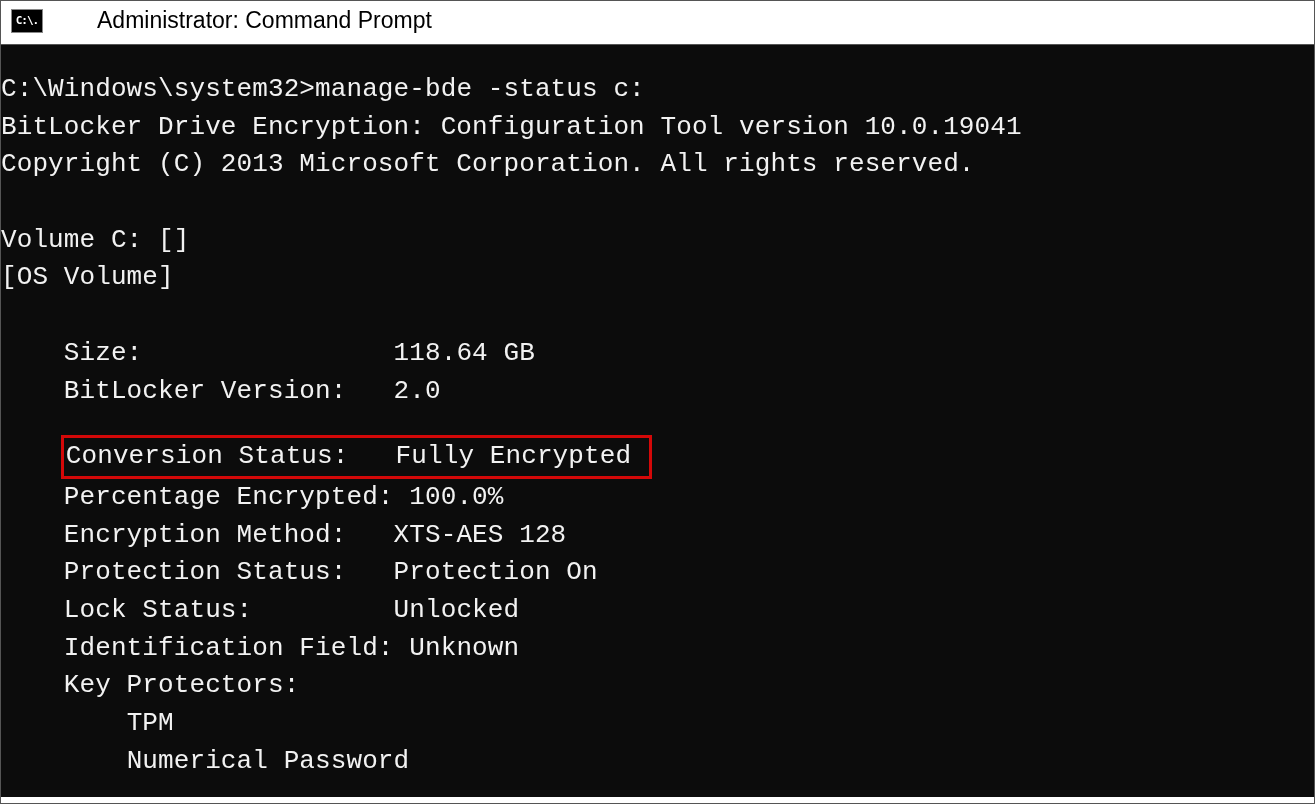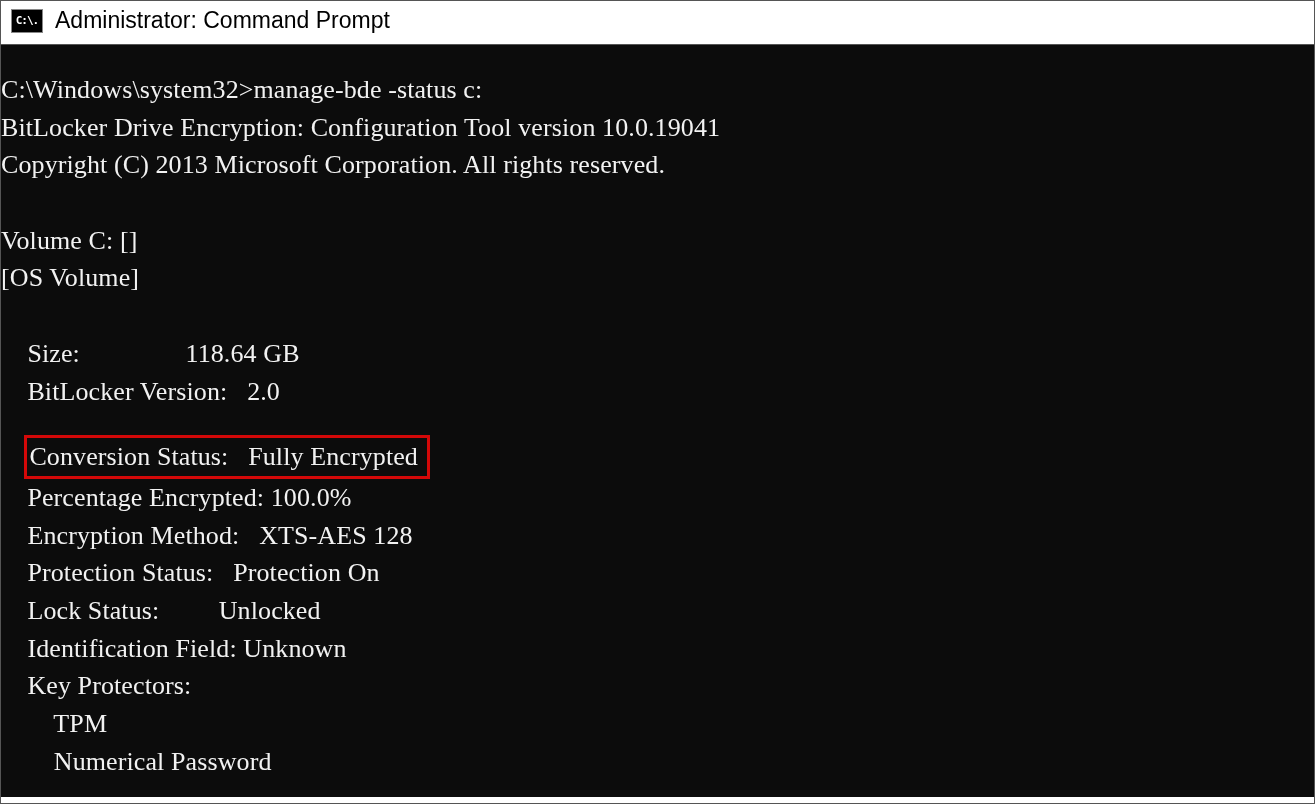--- a/index.html
+++ b/index.html
@@ -30,25 +30,26 @@
       display: flex;
       align-items: center;
       justify-content: center;
       border: 1px solid #888;
       letter-spacing: -1px;
     }
     .titlebar .title-text {
       color: #000;
       font-size: 23px;
       font-weight: 400;
+      margin-left: 42px;
     }
     .terminal {
       background: #0c0c0c;
       color: #f2f2f2;
-      font-family: Liberation Serif, serif;
+      font-family: Liberation Mono, monospace;
       font-size: 26px;
       line-height: 1.45;
       padding: 26px 0 0 0;
       height: calc(100% - 50px);
       white-space: pre;
       letter-spacing: 0.1px;
     }
     .line { display: block; }
     .highlight-row {
       border: 3px solid #d40808;

